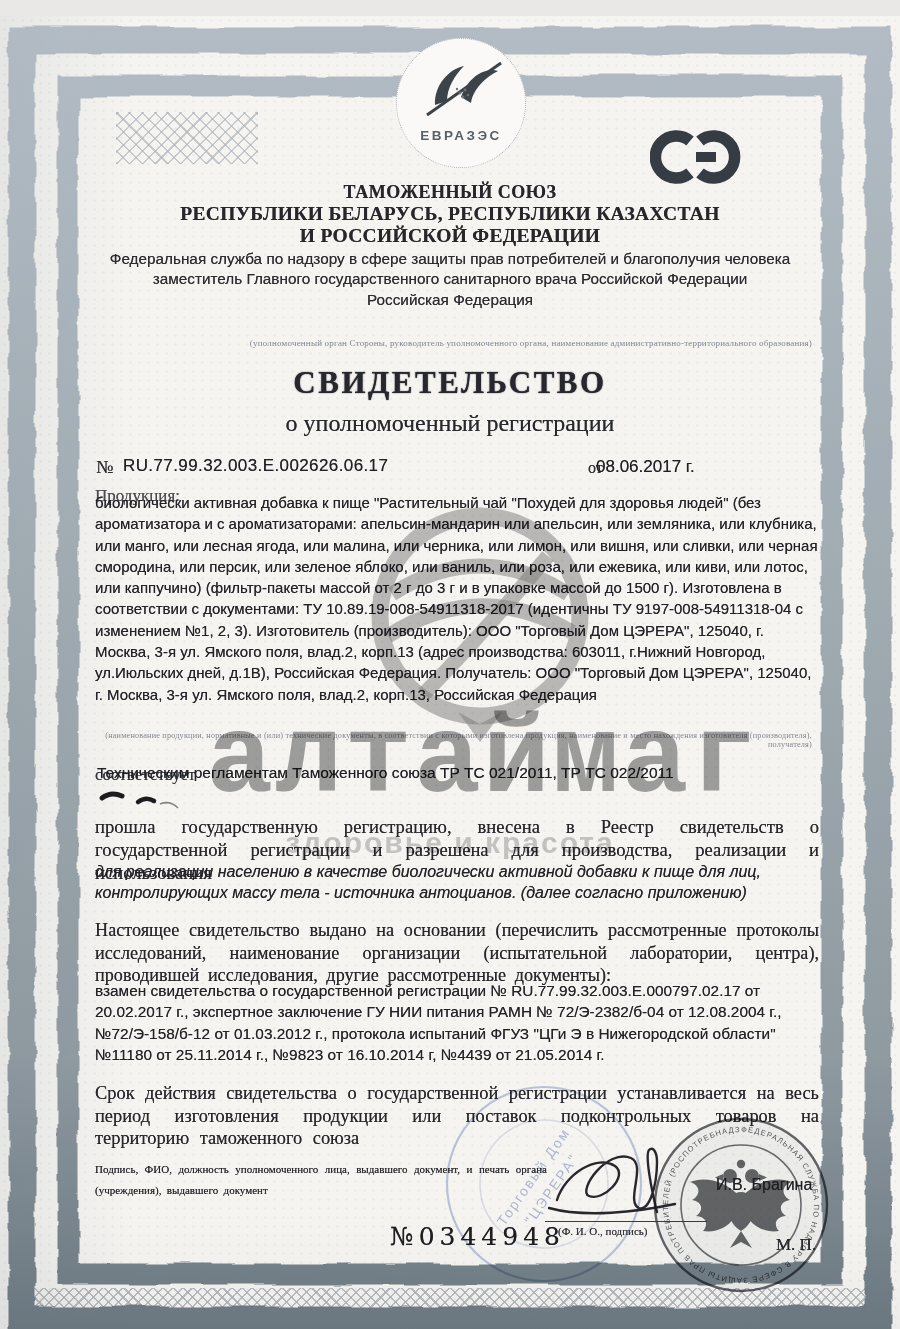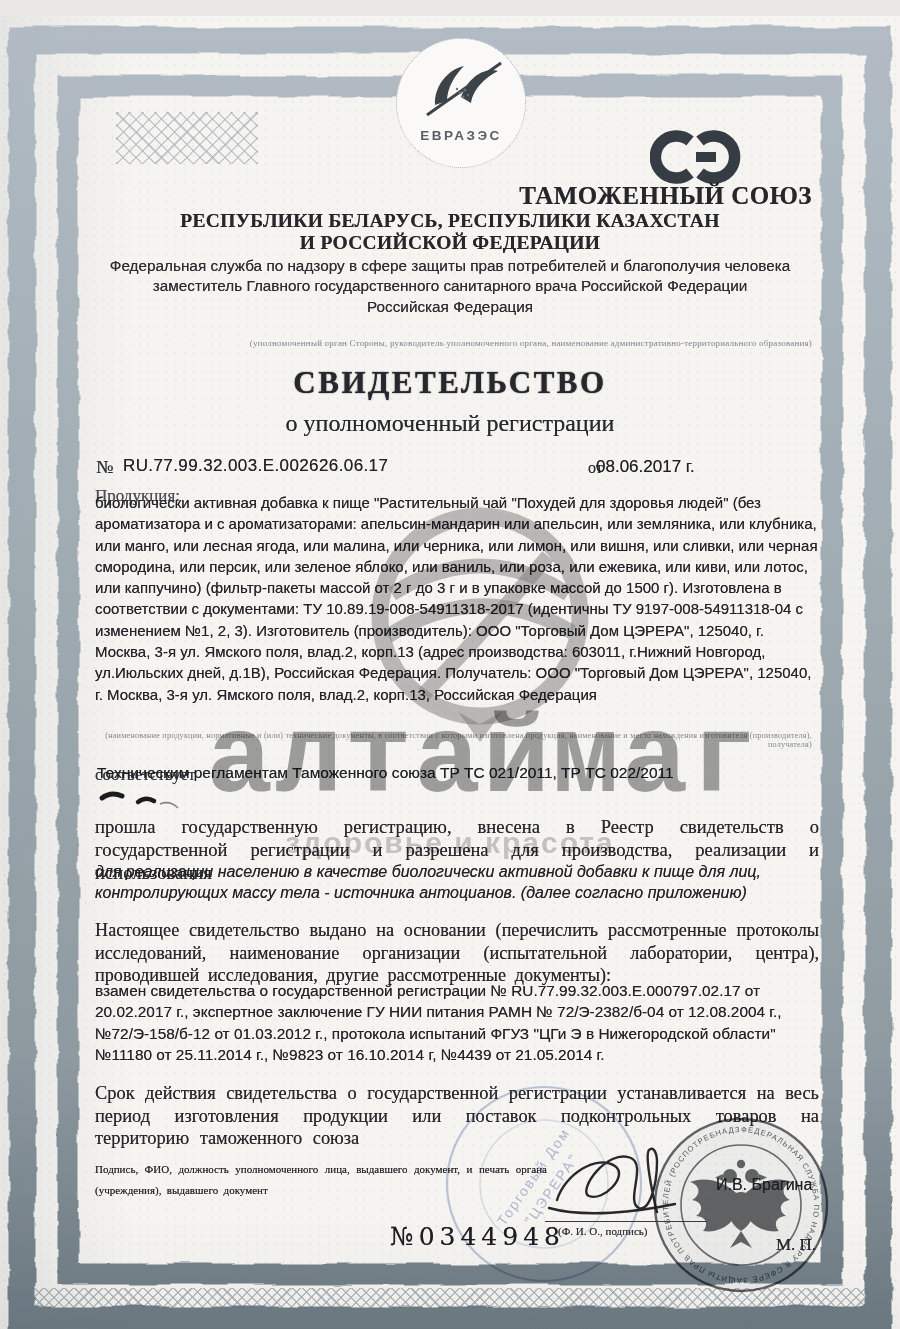--- a/index.html
+++ b/index.html
@@ -31,21 +31,21 @@
     background-image:
       repeating-linear-gradient(45deg, rgba(105,116,126,.8) 0 1.5px, transparent 1.5px 7px),
       repeating-linear-gradient(-45deg, rgba(105,116,126,.8) 0 1.5px, transparent 1.5px 7px);
   }
   .eurasec-badge{
     left:396px;top:22px;width:128px;height:128px;border-radius:50%;
     background:#faf9f8;border:1px dotted rgba(110,120,132,.55);
     display:flex;align-items:center;justify-content:center;
   }
   .header{left:88px;top:166px;width:724px;text-align:center;}
-  .h-union1{font-size:25px;font-weight:bold;letter-spacing:.5px;color:#26262b;text-align:right;}
+  .h-union1{font-size:18px;font-weight:bold;letter-spacing:.5px;color:#26262b;}
   .h-union2{font-size:19.5px;font-weight:bold;letter-spacing:.3px;color:#26262b;}
   .h-auth{font-size:15.3px;color:#2b2b30;margin-top:2.5px;}
   .title-main{left:88px;top:349px;width:724px;text-align:center;font-size:31px;font-weight:bold;letter-spacing:2.5px;color:#27282d;text-shadow:0 0 1px rgba(30,30,36,.85),0 0 2px rgba(30,30,36,.25);}
   .title-sub{left:88px;top:394px;width:724px;text-align:center;font-size:24px;color:#27282d;}
   .num-label{left:96px;top:441px;font-size:18px;color:#2c2d33;}
   .num-value{left:123px;top:440px;font-size:17px;letter-spacing:.4px;color:#202126;}
   .date-label{left:588px;top:443px;font-size:16px;color:#2c2d33;}
   .date-value{left:596px;top:441px;font-size:17px;color:#202126;}
   .prod-label{left:95px;top:470px;font-size:17px;color:#3a3b42;opacity:.9;}
   .prod-desc{left:95px;top:476px;width:726px;font-size:15px;line-height:21.3px;color:#222227;}

